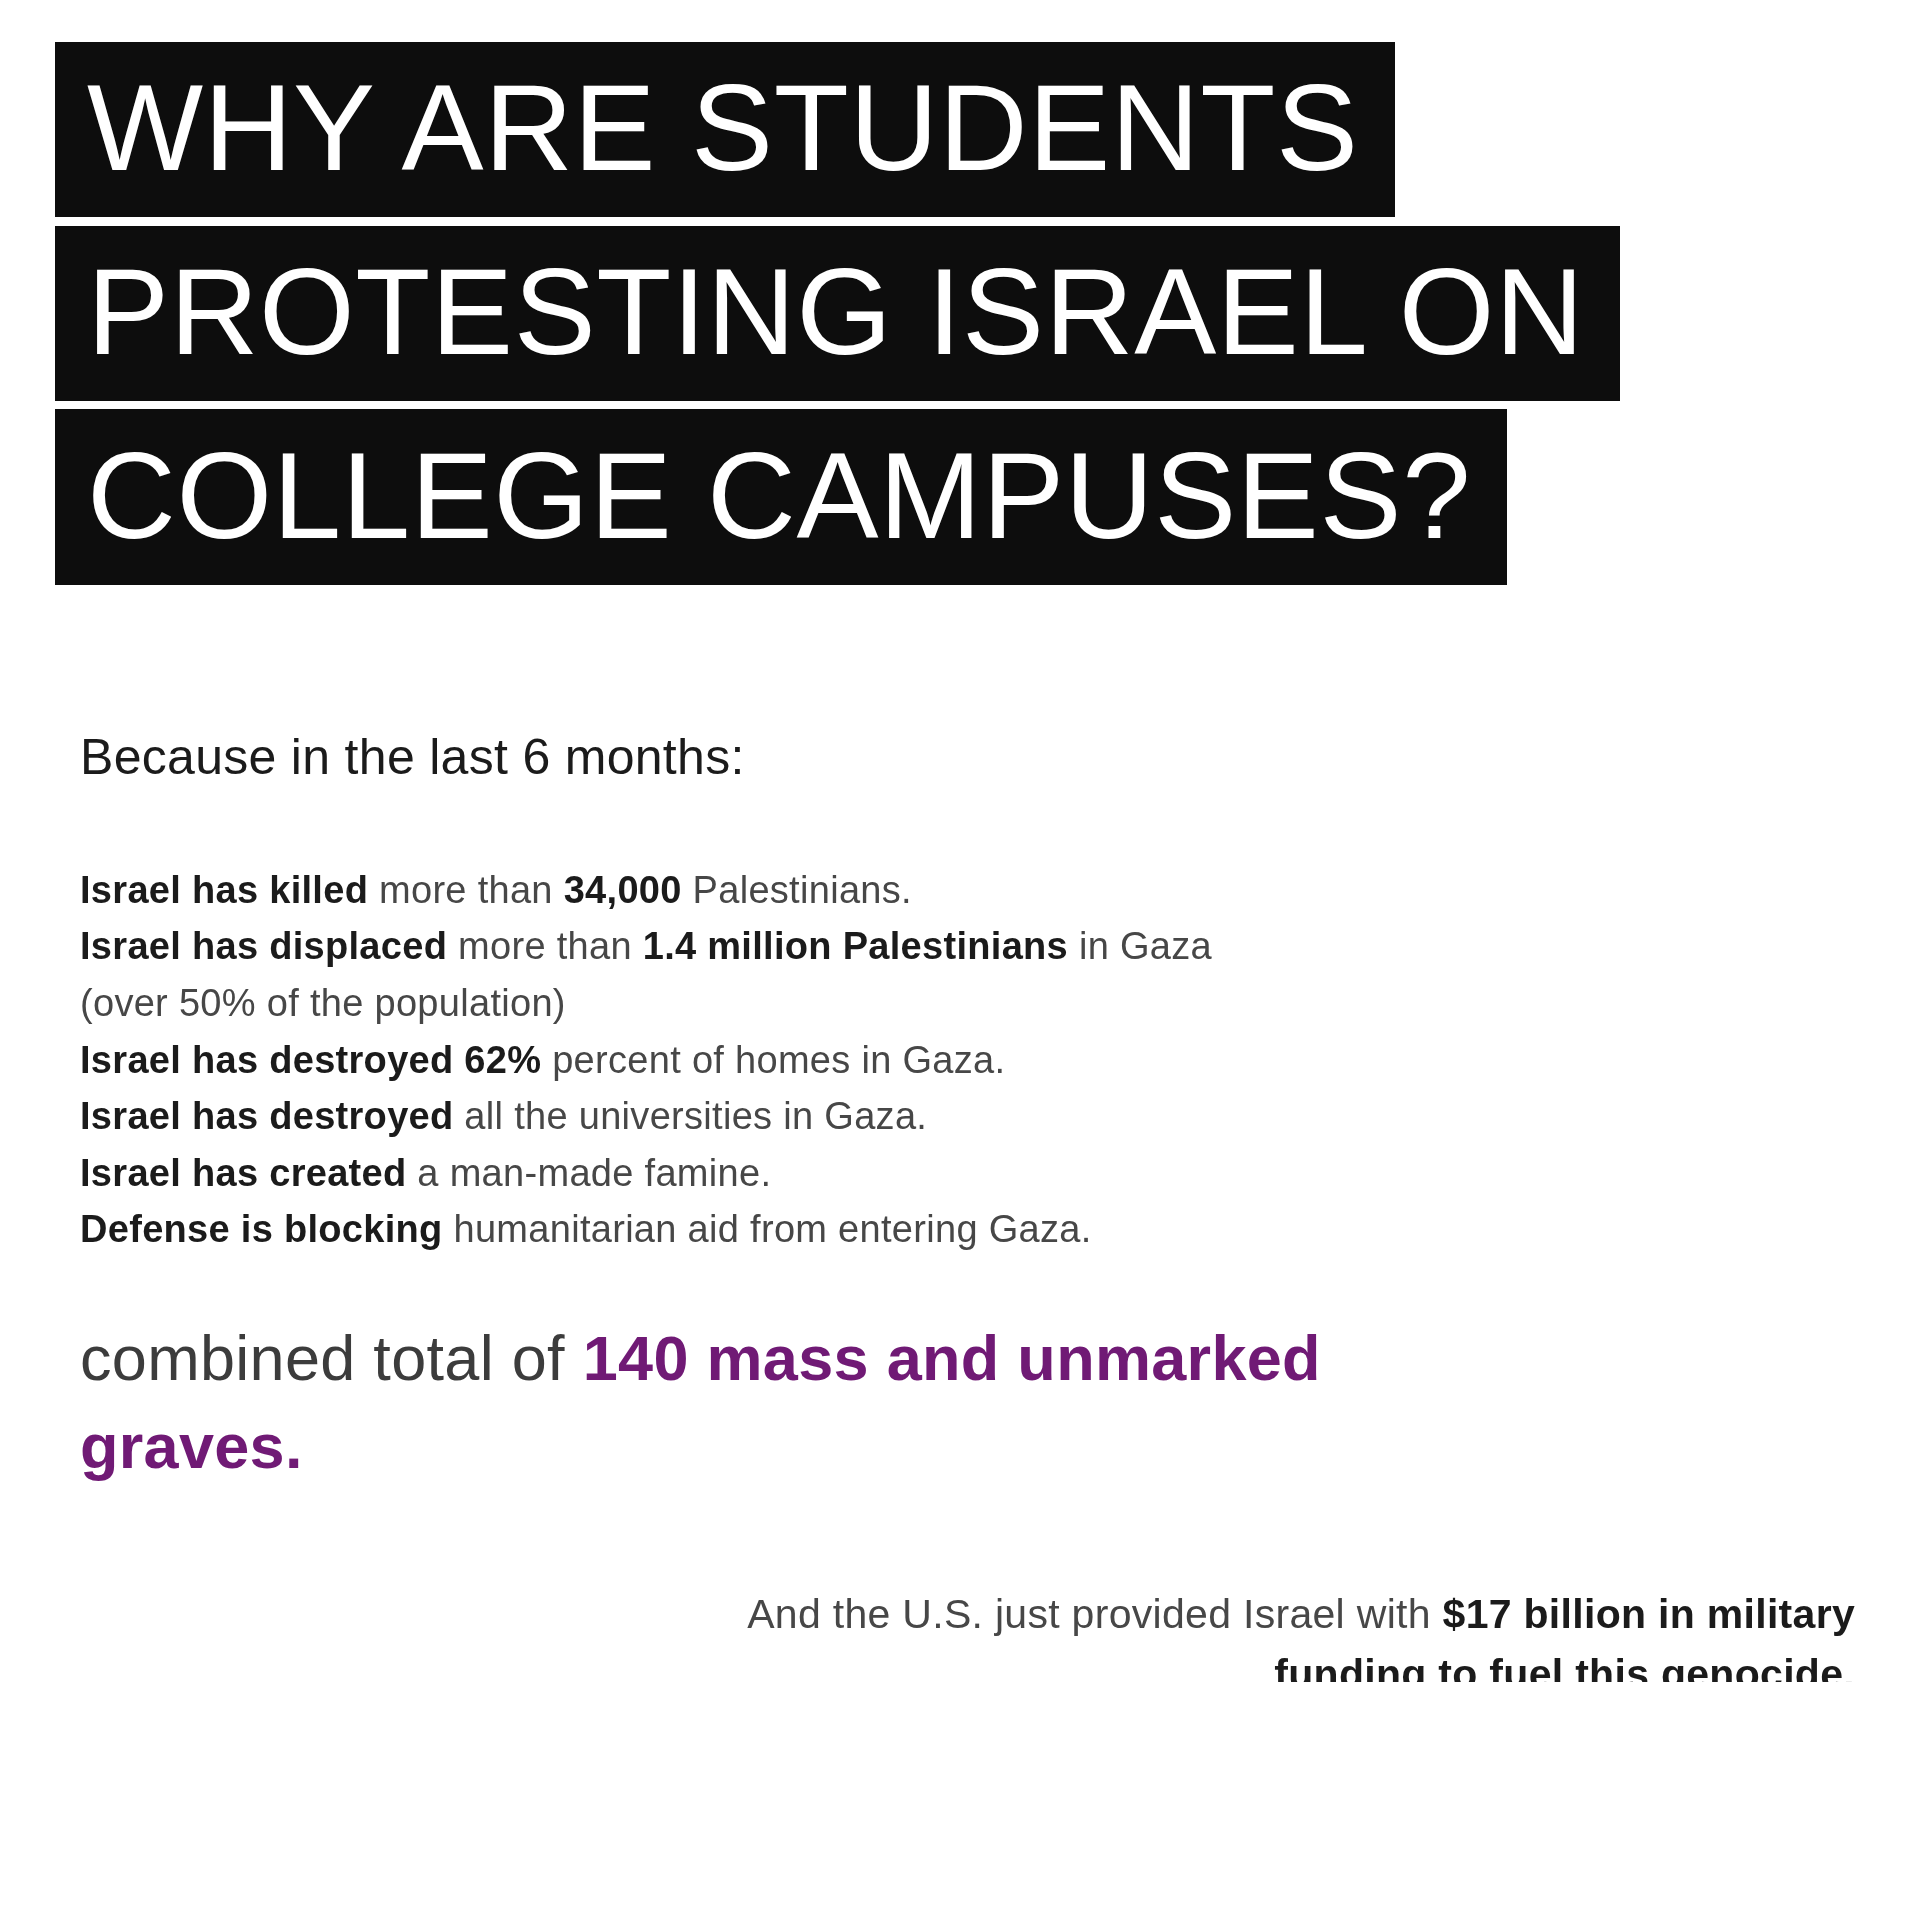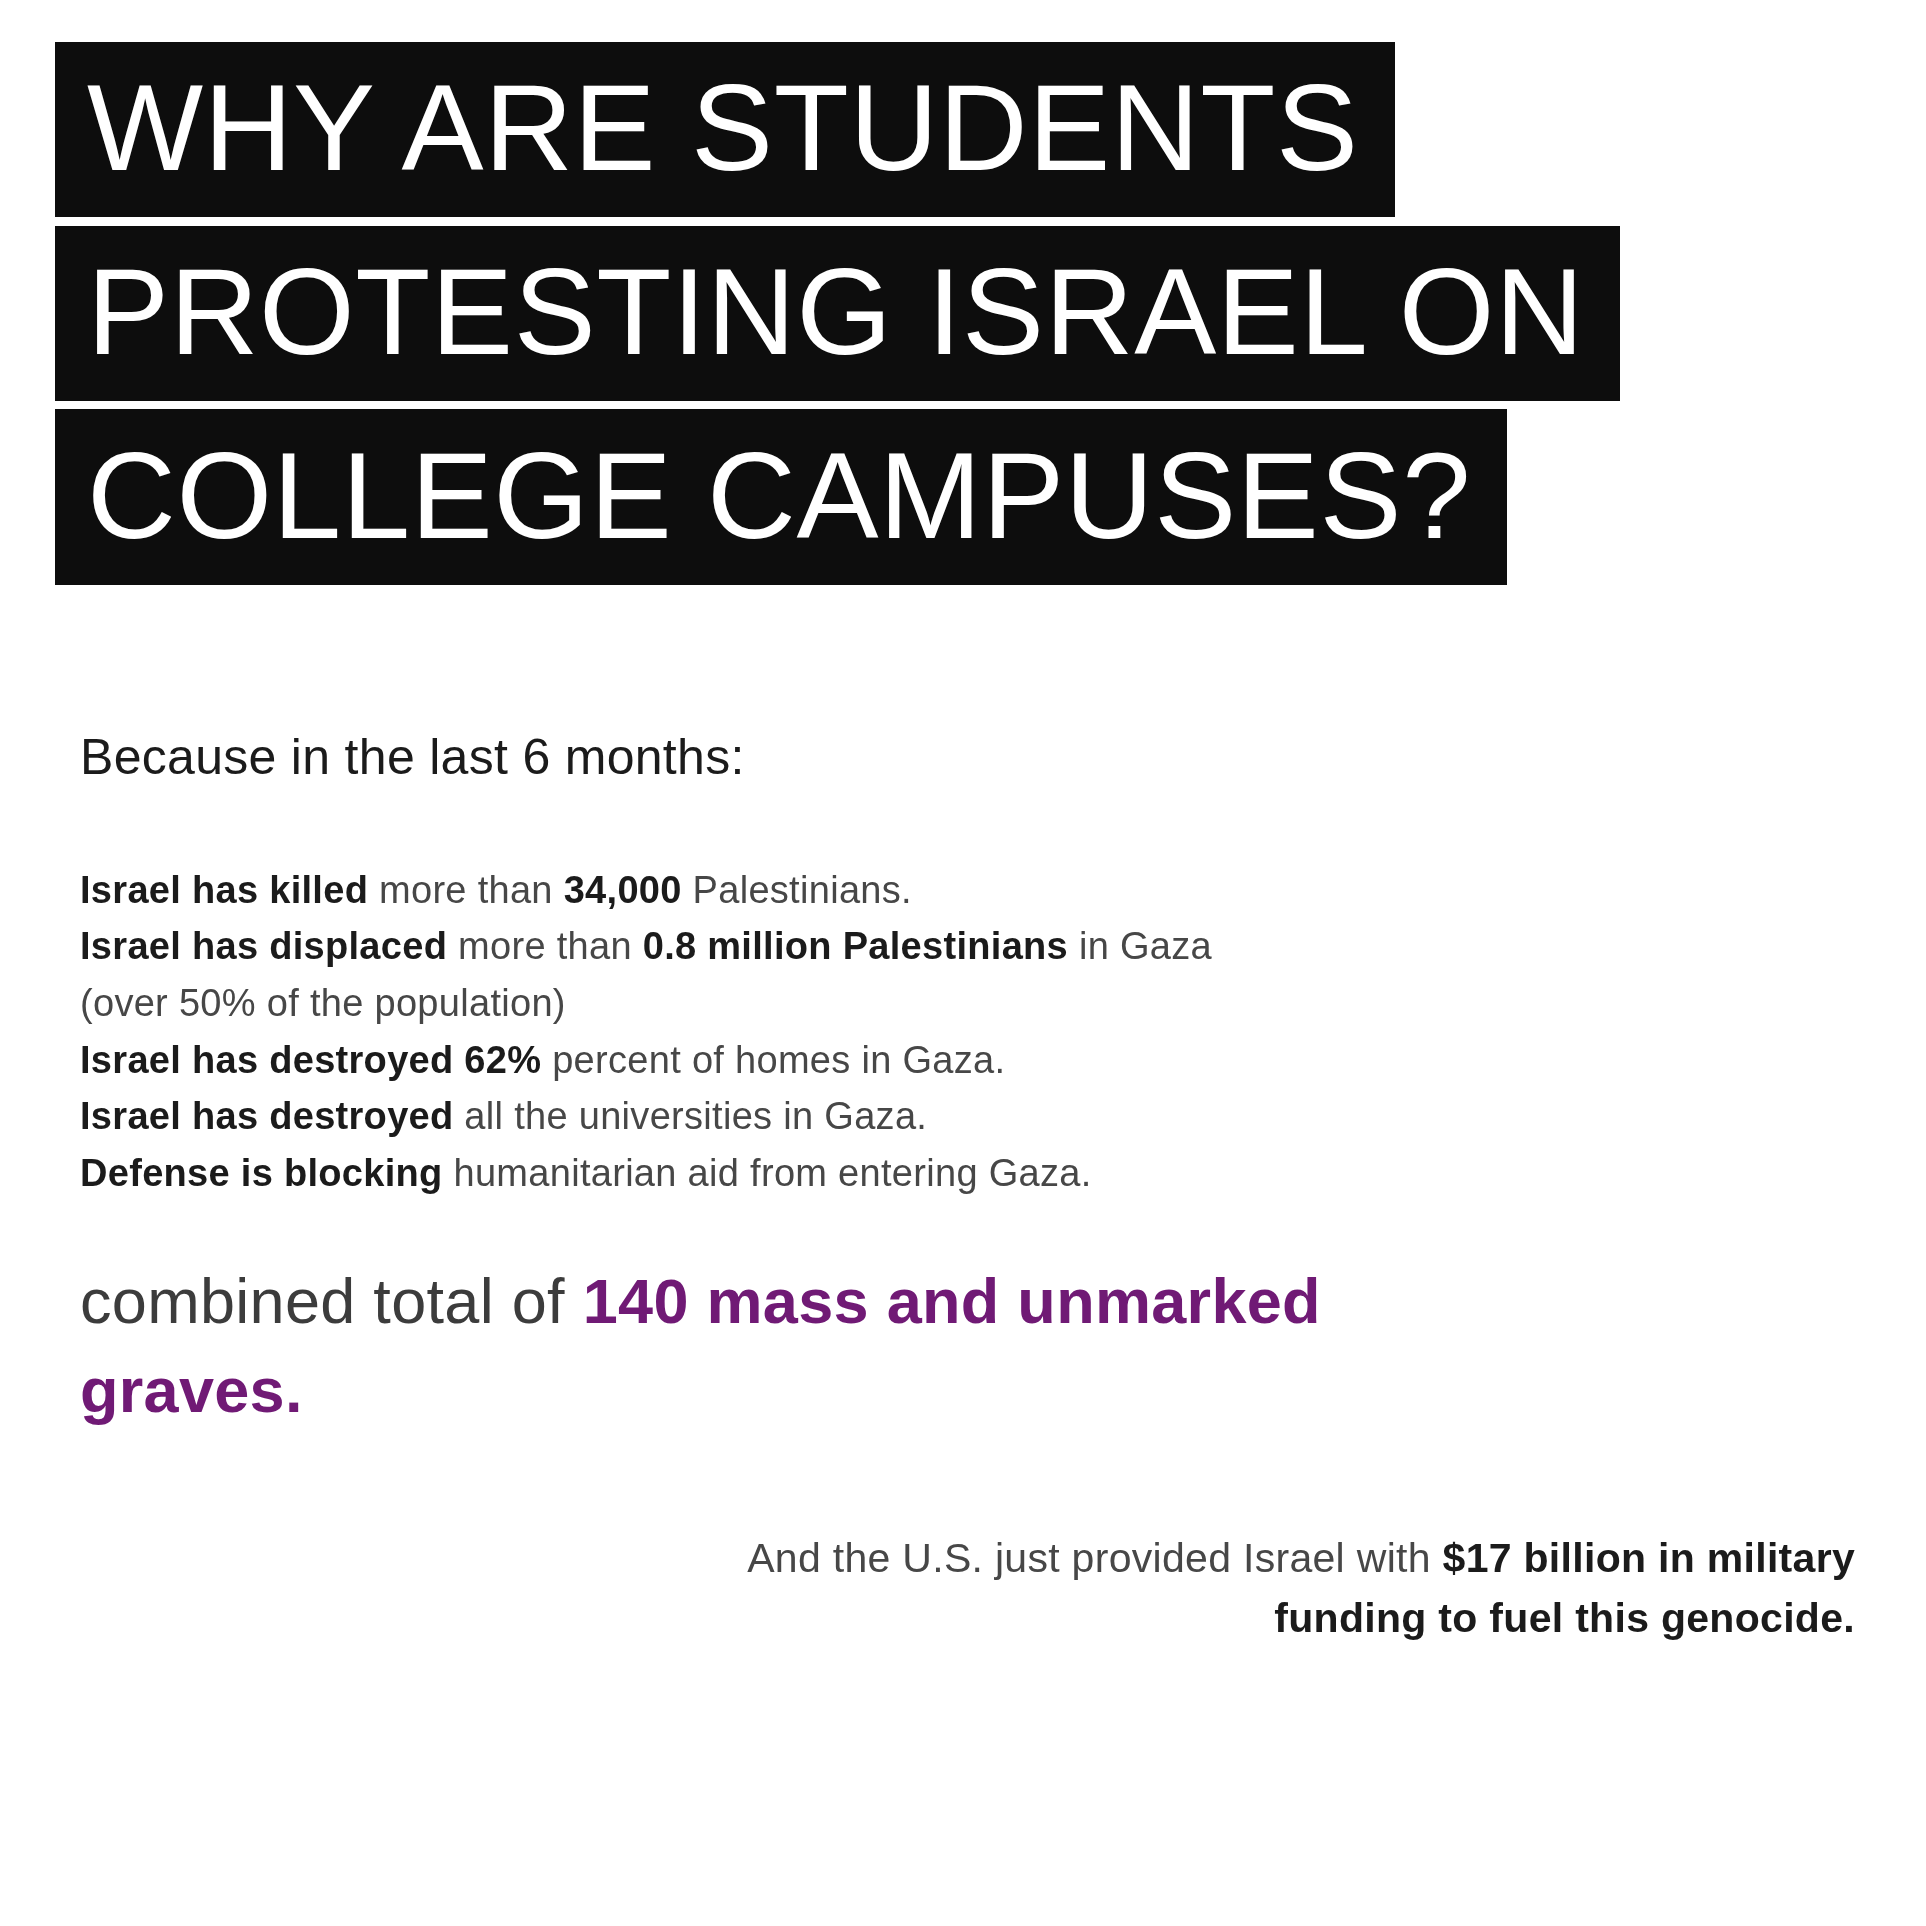--- a/index.html
+++ b/index.html
@@ -78,24 +78,25 @@
       <div class="tline">PROTESTING ISRAEL ON</div>
       <div class="tline">COLLEGE CAMPUSES?</div>
     </div>
 
   <div class="content">
 
     <div class="intro">Because in the last 6 months:</div>
 
     <div class="para facts">
         <div class="tline"><span class="seg bold">Israel has killed</span><span class="seg"> more than </span><span class="seg bold">34,000</span><span class="seg"> Palestinians.</span></div>
-        <div class="tline"><span class="seg bold">Israel has displaced</span><span class="seg"> more than </span><span class="seg bold">0.8 million Palestinians</span><span class="seg"> in Gaza</span></div>
+        <div class="tline"><span class="seg bold">Israel has displaced</span><span class="seg"> more than </span><span class="seg bold">1.4 million Palestinians</span><span class="seg"> in Gaza</span></div>
         <div class="tline"><span class="seg">(over 50% of the population)</span></div>
         <div class="tline"><span class="seg bold">Israel has destroyed 62%</span><span class="seg"> percent of homes in Gaza.</span></div>
         <div class="tline"><span class="seg bold">Israel has destroyed</span><span class="seg"> all the universities in Gaza.</span></div>
+        <div class="tline"><span class="seg bold">Israel has created</span><span class="seg"> a man-made famine.</span></div>
         <div class="tline"><span class="seg bold">Defense is blocking</span><span class="seg"> humanitarian aid from entering Gaza.</span></div>
       </div>
 
     <div class="para graves">
         <div class="tline"><span class="seg">combined total of </span><span class="seg bold">140 mass and unmarked</span></div>
         <div class="tline"><span class="seg bold">graves.</span></div>
       </div>
 
     <div class="para funding">
         <div class="tline"><span class="seg">And the U.S. just provided Israel with </span><span class="seg bold">$17 billion in military</span></div>

